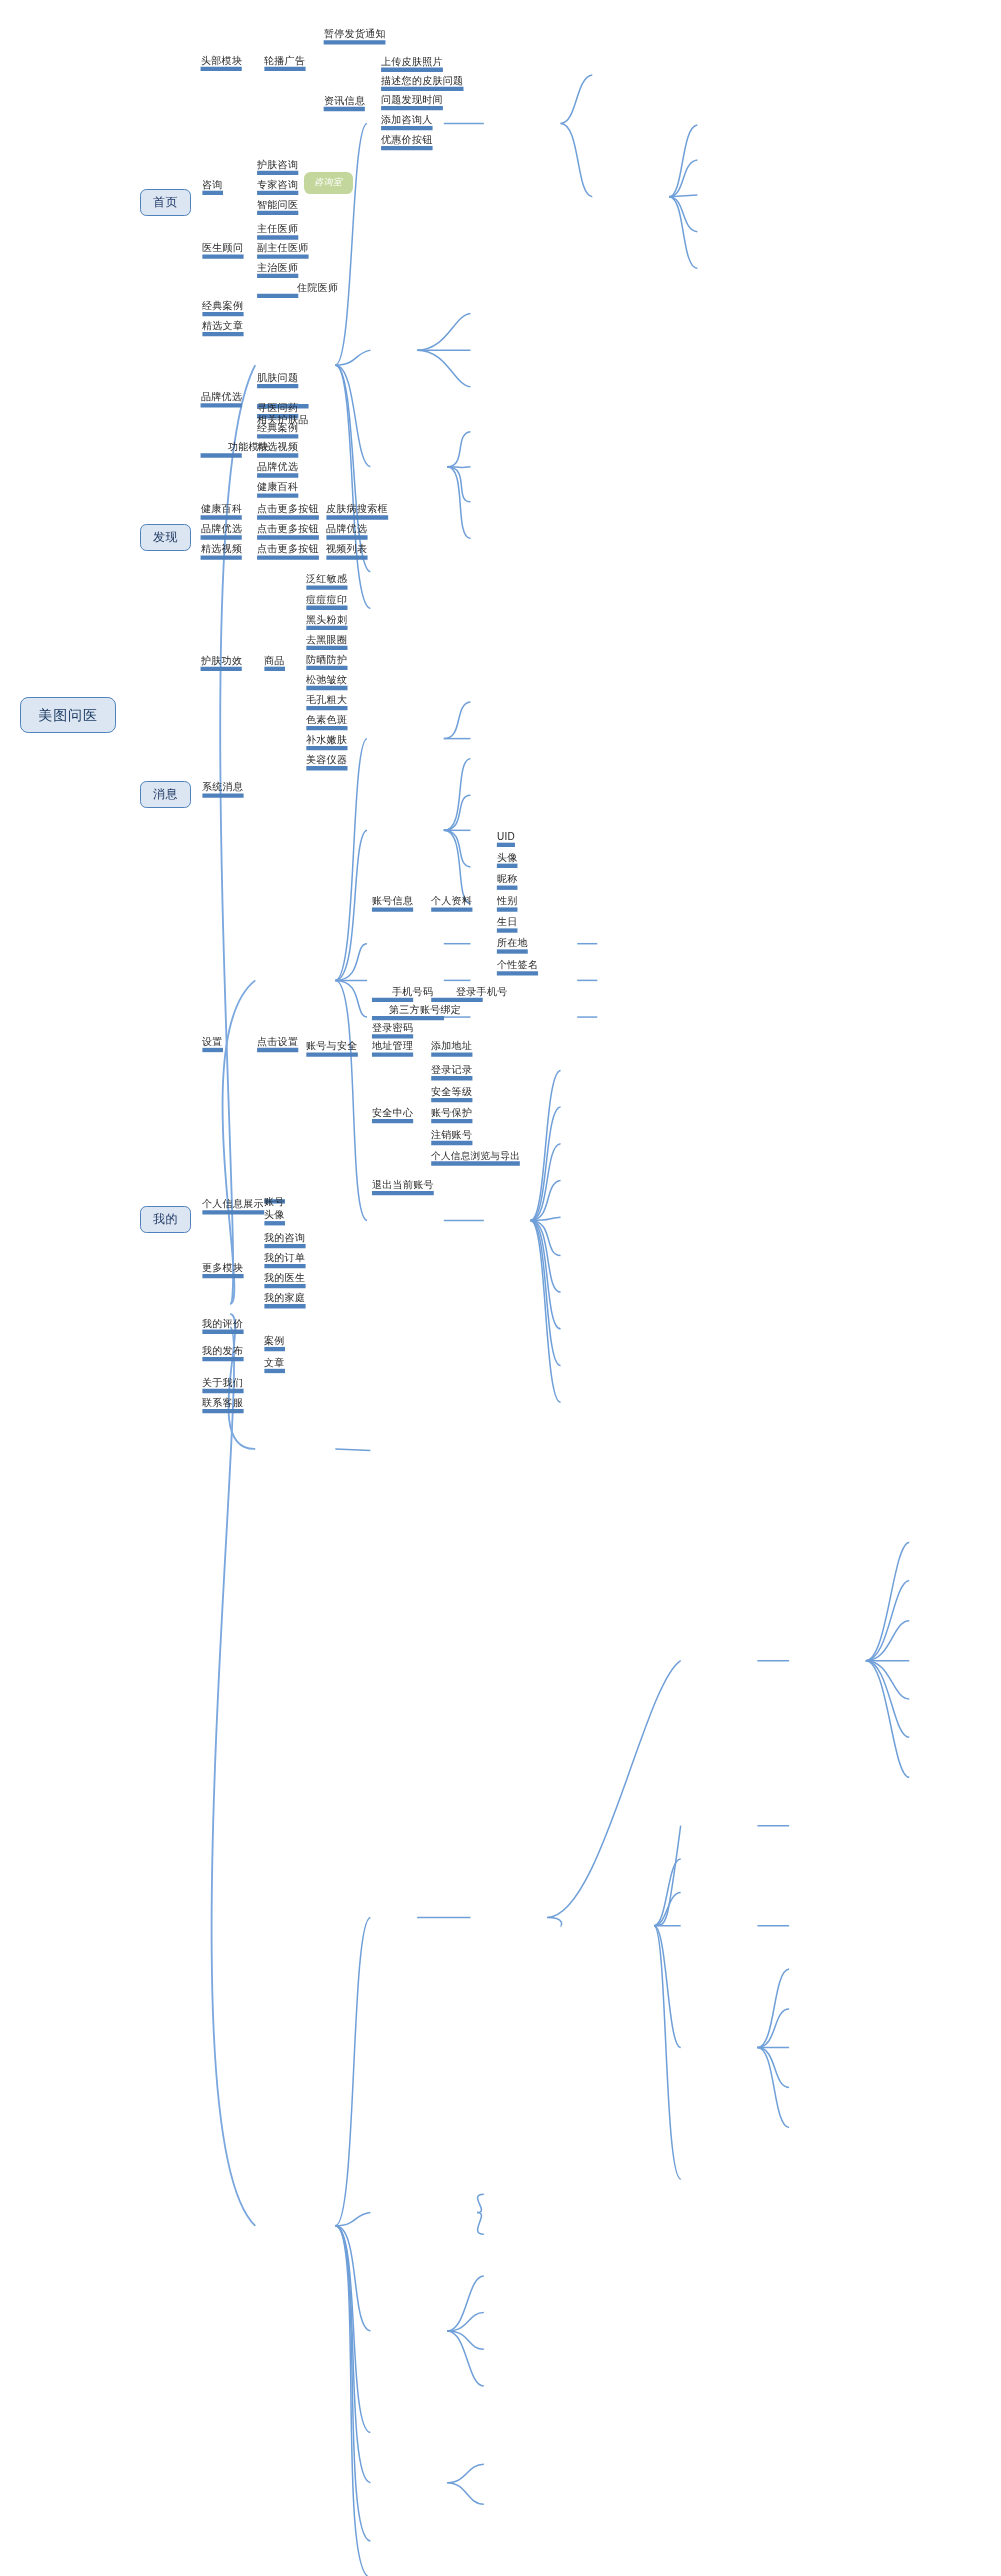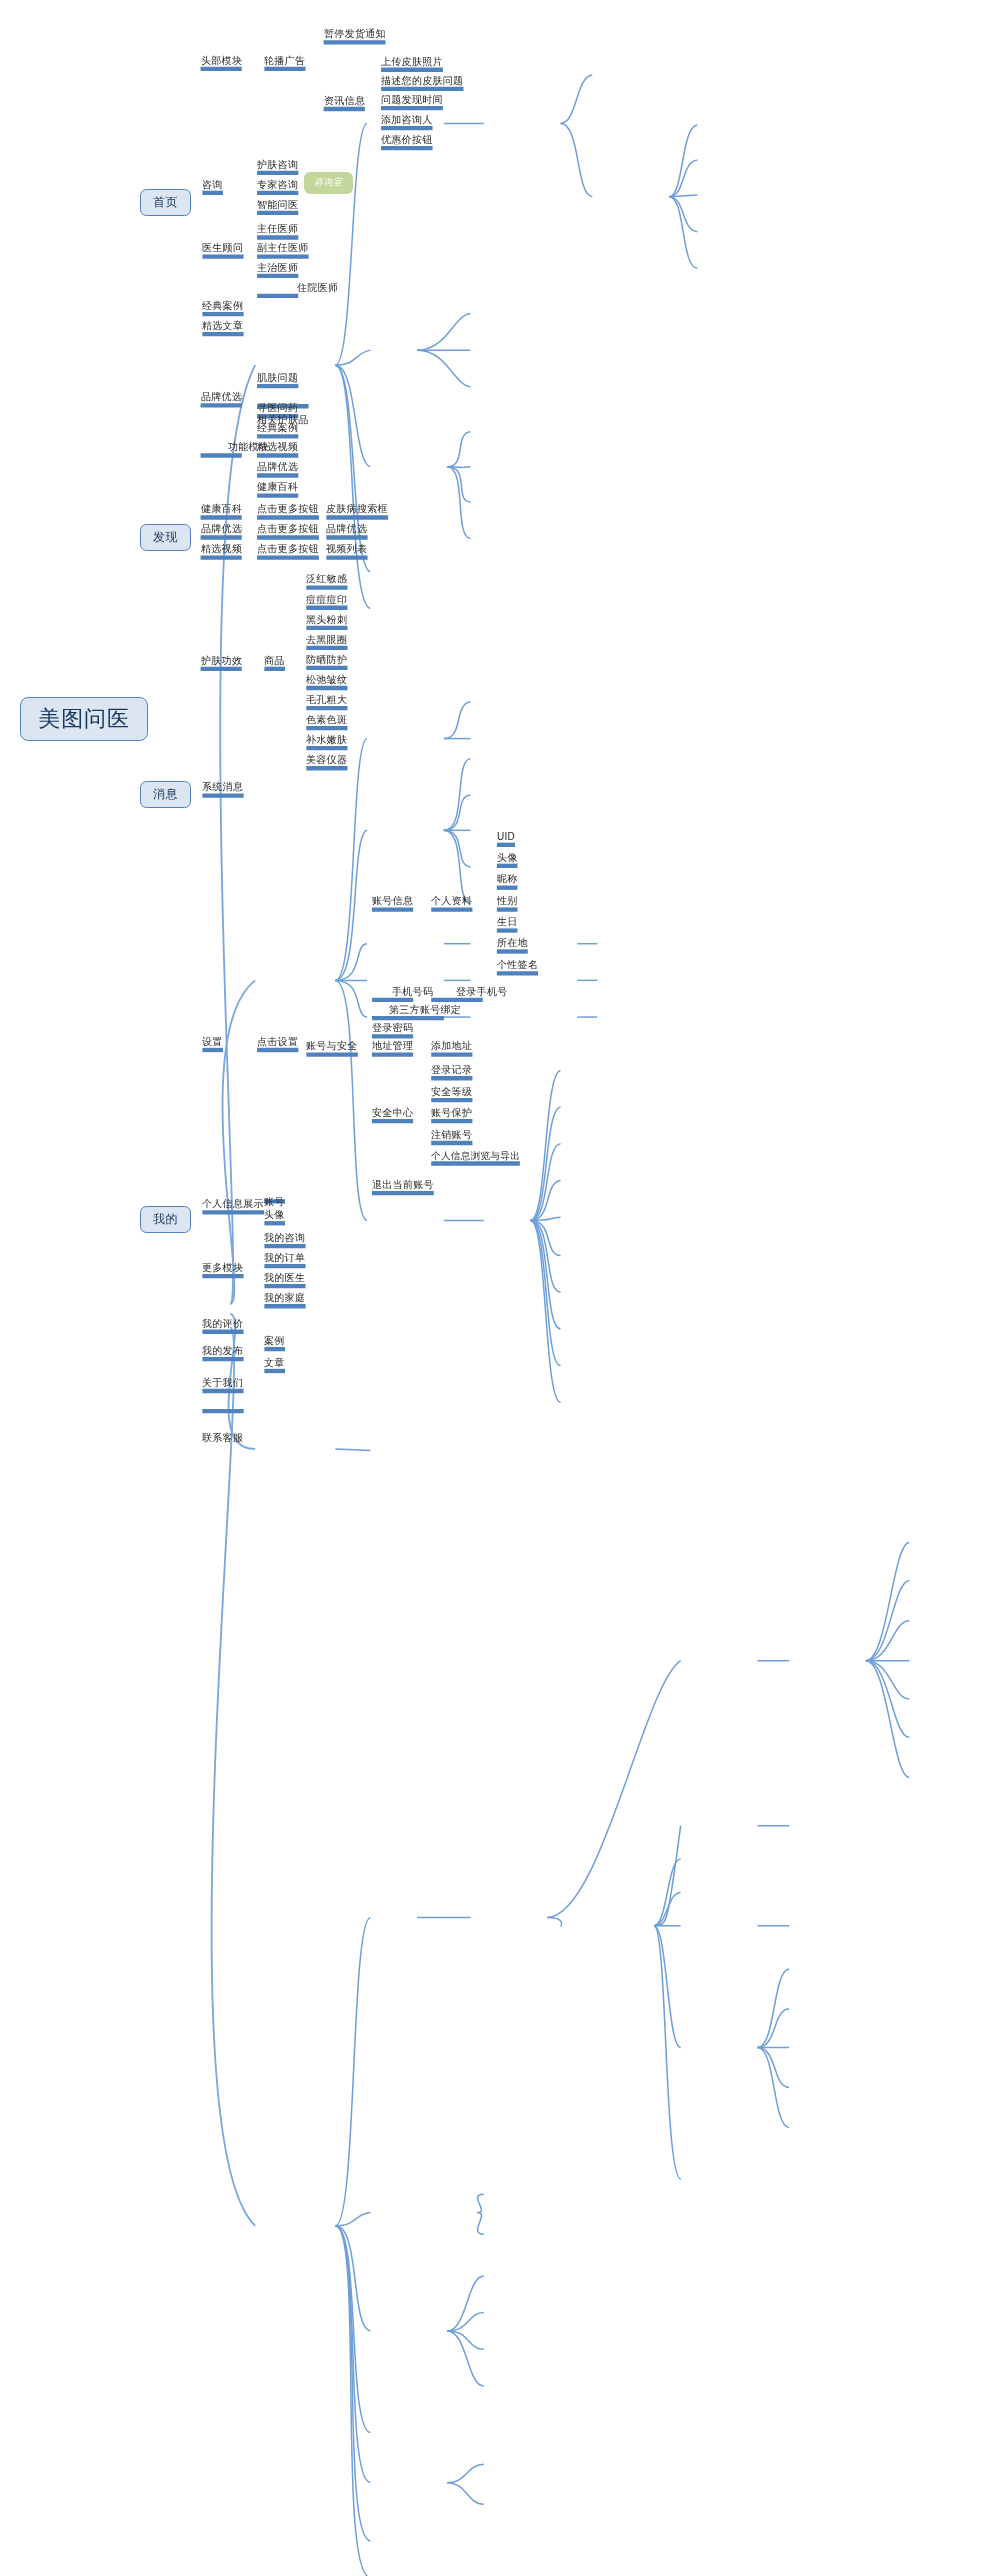--- a/index.html
+++ b/index.html
@@ -31,21 +31,21 @@
     position: absolute;
     white-space: nowrap;
     box-sizing: border-box;
   }
   
   .node-root {
     background: #dce6f2;
     border: 1.4px solid #4f81bd;
     border-radius: 8.2px;
     color: #17375e;
-    font-size: 22px;
+    font-size: 14px;
     letter-spacing: 0.9px;
     padding: 10px 17.3px;
     line-height: 1;
   }
   
   .node-l1 {
     background: #dce6f2;
     border: 1.1px solid #4f81bd;
     border-radius: 6.4px;
     color: #1f3864;
@@ -392,16 +392,16 @@
   <div class="node node-txt" style="left:202px; top:1263px;"><span>更多模块</span></div>
   <div class="node node-txt" style="left:264px; top:1233px;"><span>我的咨询</span></div>
   <div class="node node-txt" style="left:264px; top:1253px;"><span>我的订单</span></div>
   <div class="node node-txt" style="left:264px; top:1273px;"><span>我的医生</span></div>
   <div class="node node-txt" style="left:264px; top:1293px;"><span>我的家庭</span></div>
   <div class="node node-txt" style="left:202px; top:1319px;text-align:right;"><span>我的评价</span></div>
   <div class="node node-txt" style="left:202px; top:1346px;"><span>我的发布</span></div>
   <div class="node node-txt" style="left:264px; top:1336px;"><span>案例</span></div>
   <div class="node node-txt" style="left:264px; top:1358px;"><span>文章</span></div>
   <div class="node node-txt" style="left:202px; top:1378px;"><span>关于我们</span></div>
-  <div class="node node-txt" style="left:202px; top:1398px;margin-top:35px;"><span>联系客服</span></div>
+  <div class="node node-txt" style="left:202px; top:1398px;"><span>联系客服</span></div>
 
 </div>
 
 
 </body></html>

